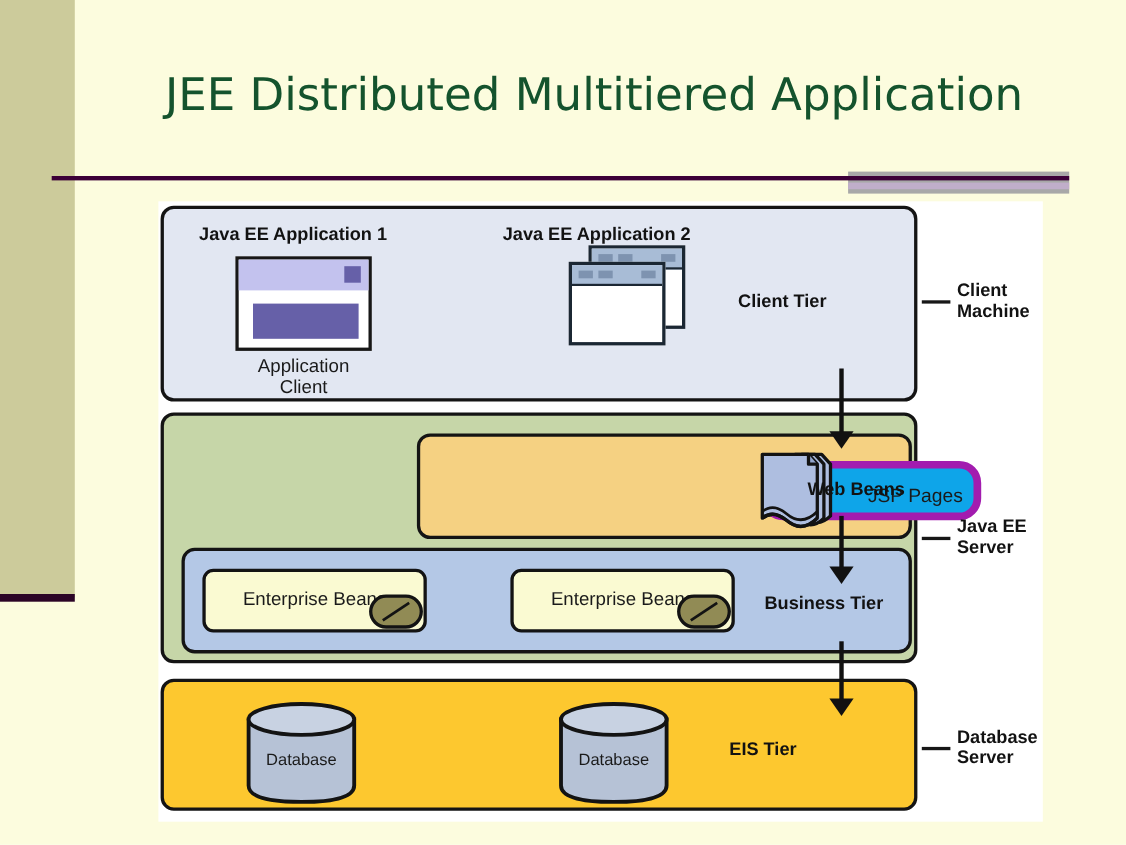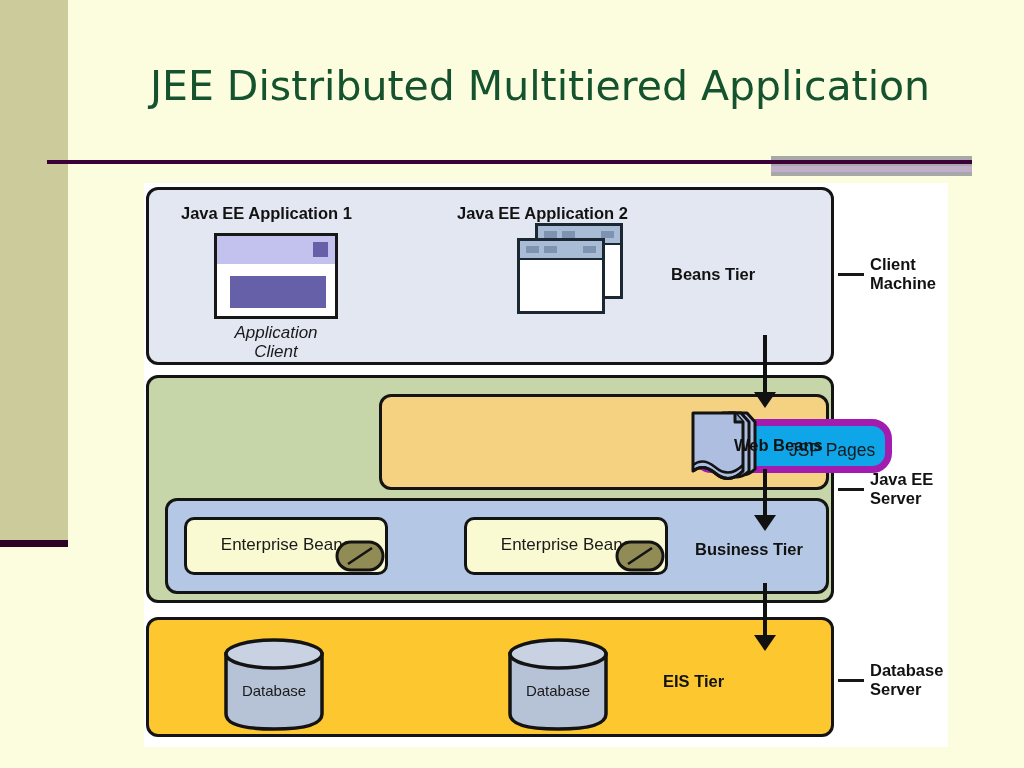--- a/index.html
+++ b/index.html
@@ -291,39 +291,39 @@
 
     <div class="app-heading" style="left:32px; top:14px;">Java EE Application 1</div>
     <div class="app-heading" style="left:308px; top:14px;text-align:right;">Java EE Application 2</div>
 
     <div id="app-client-icon">
       <div id="app-client-titlebar">
         <div id="app-client-titlebar-btn"></div>
       </div>
       <div id="app-client-body"></div>
     </div>
-    <div class="caption" style="left:47px; top:133px; width:160px;font-style:italic;">Application
+    <div class="caption" style="left:47px; top:133px; width:160px;">Application
 Client</div>
 
     <div id="dyn-win-back" class="browser-win">
       <div class="browser-titlebar">
         <div class="tb-btn" style="left:6px; width:13px;"></div>
         <div class="tb-btn" style="left:24px; width:13px;"></div>
         <div class="tb-btn" style="right:6px; width:13px;"></div>
       </div>
     </div>
     <div id="dyn-win-front" class="browser-win">
       <div class="browser-titlebar">
         <div class="tb-btn" style="left:6px; width:13px;"></div>
         <div class="tb-btn" style="left:24px; width:13px;"></div>
         <div class="tb-btn" style="right:6px; width:13px;"></div>
       </div>
     </div>
 
-    <div class="tier-label" style="left:522px; top:75px;">Beans Tier</div>
+    <div class="tier-label" style="left:522px; top:75px;">Client Tier</div>
   </div>
 
   <div id="javaee-server" class="tier-box">
 
     <div id="web-tier" class="tier-box">
       <div id="jsp-box">
         <div id="jsp-label">JSP Pages</div>
       </div>
       <svg id="jsp-icon" viewBox="0 0 74 76">
         <g stroke="#131313" stroke-width="3" stroke-linejoin="round">

